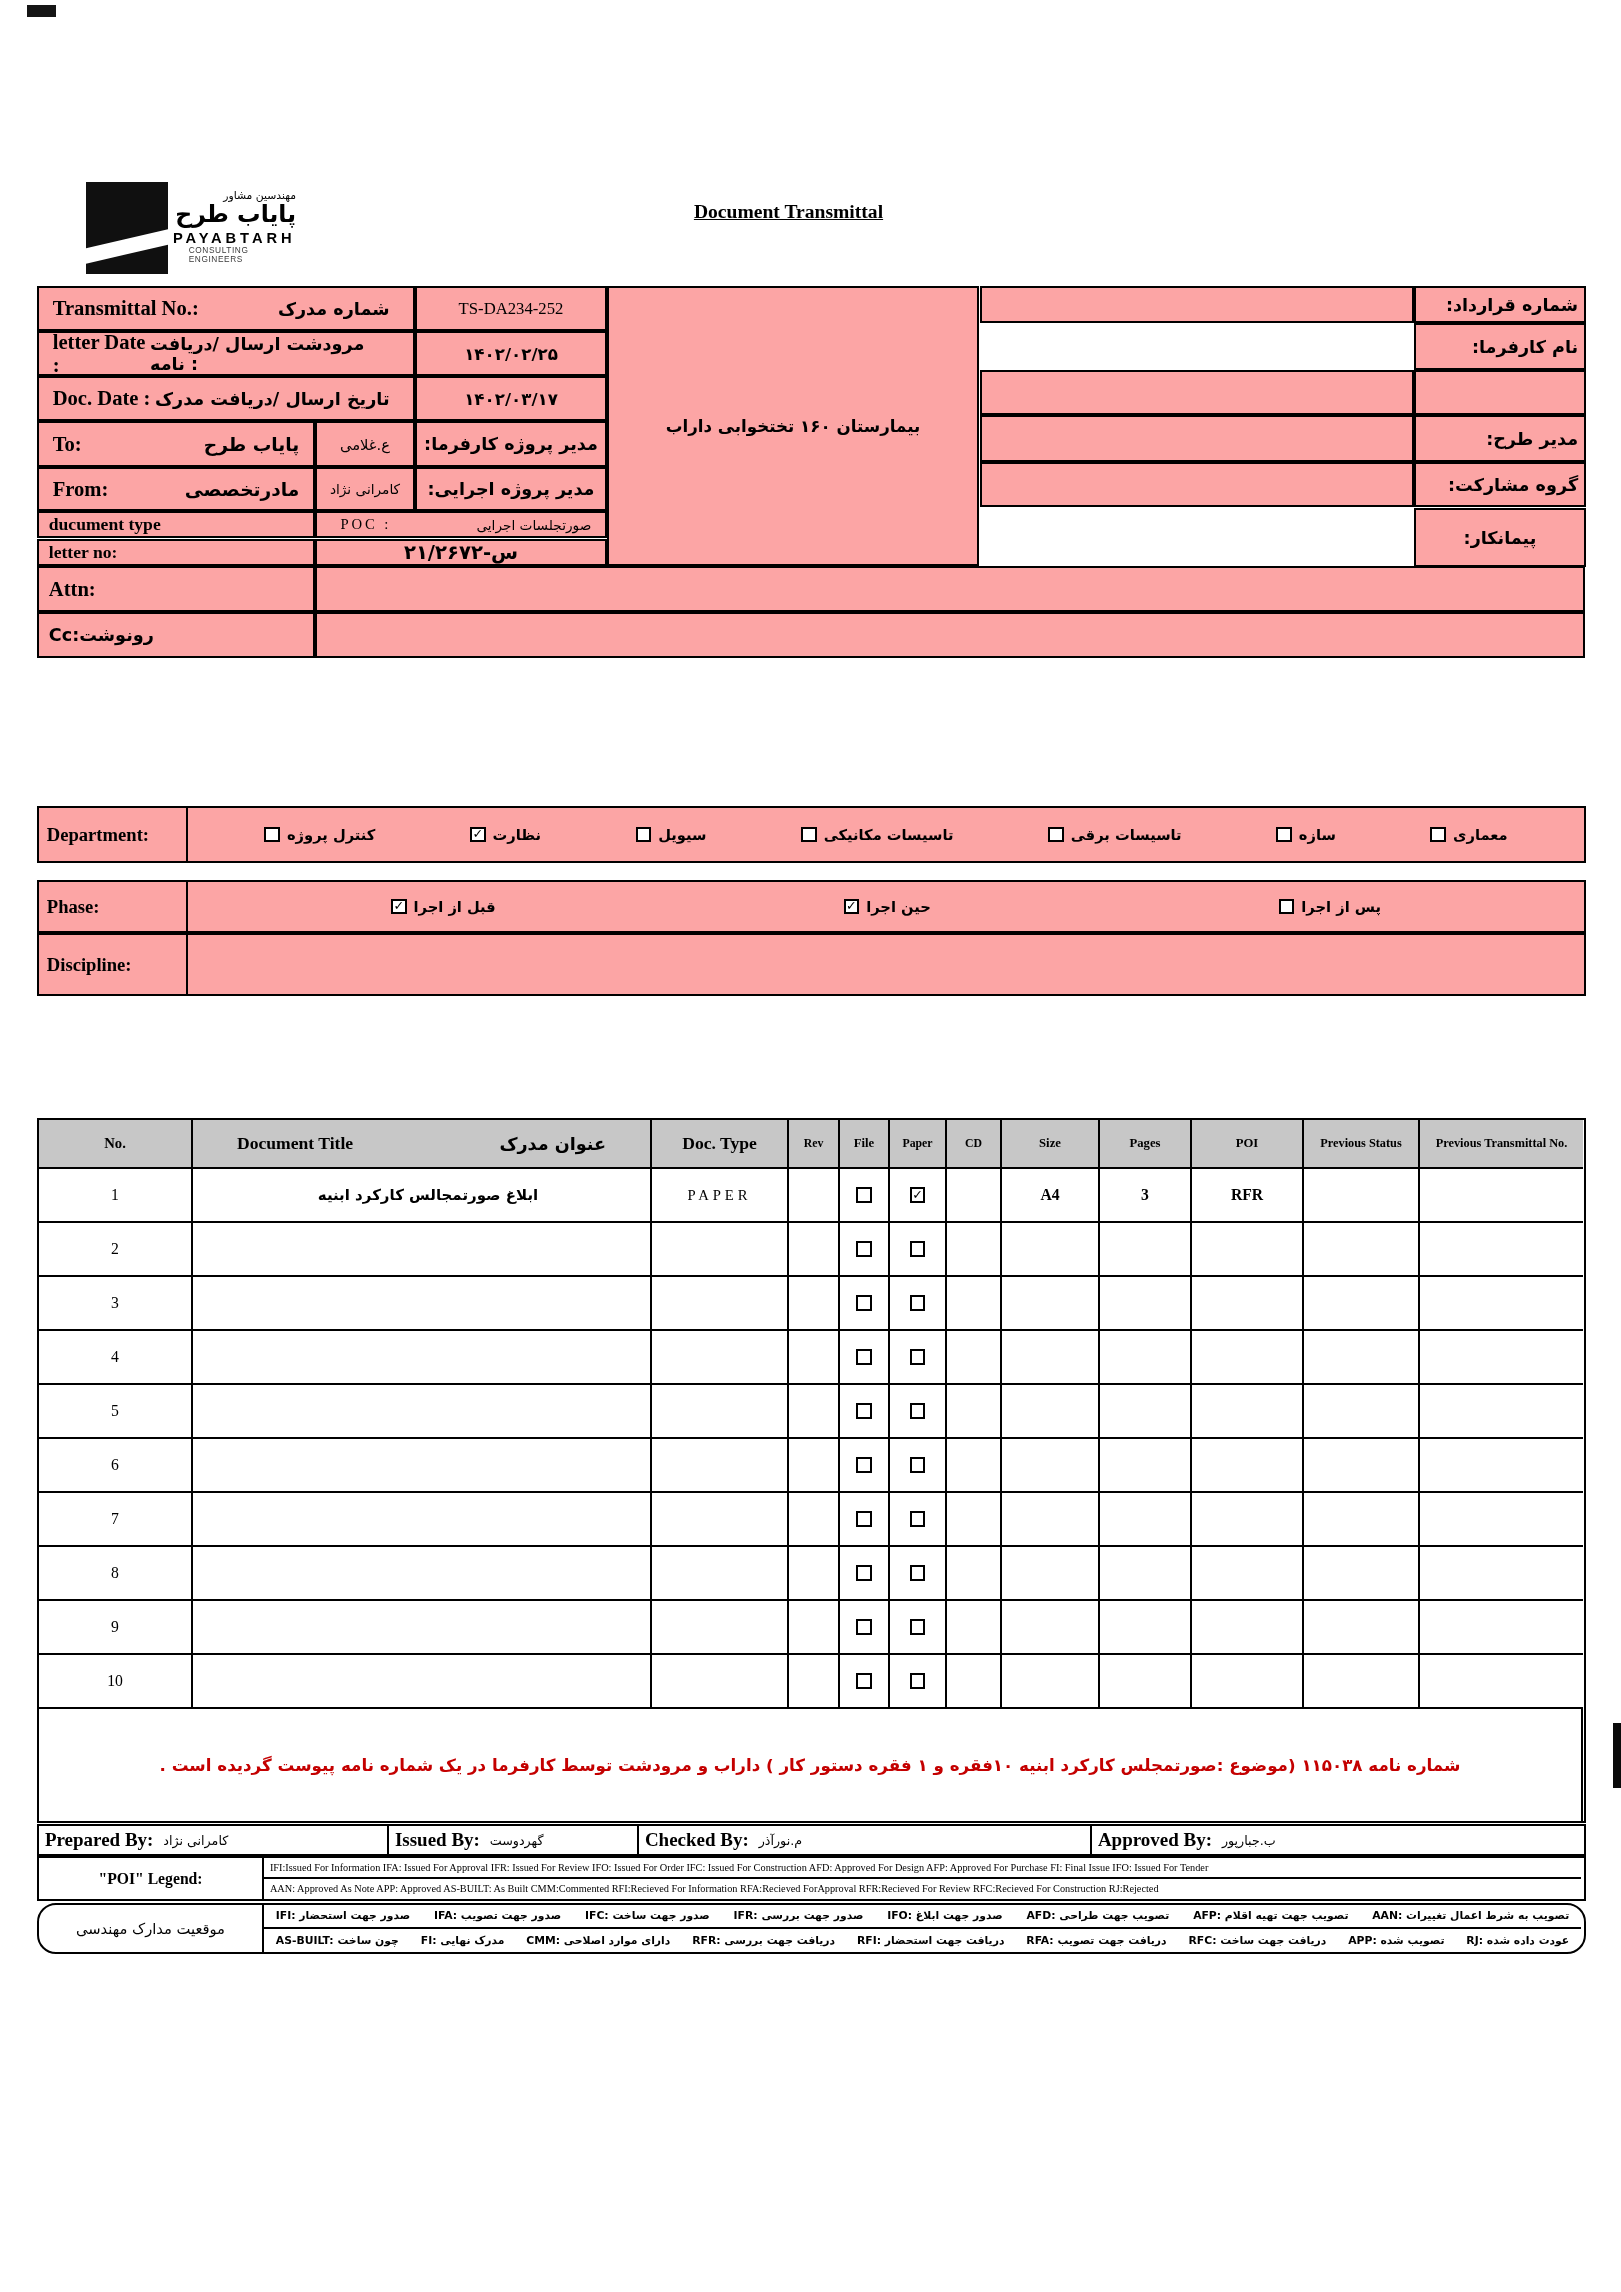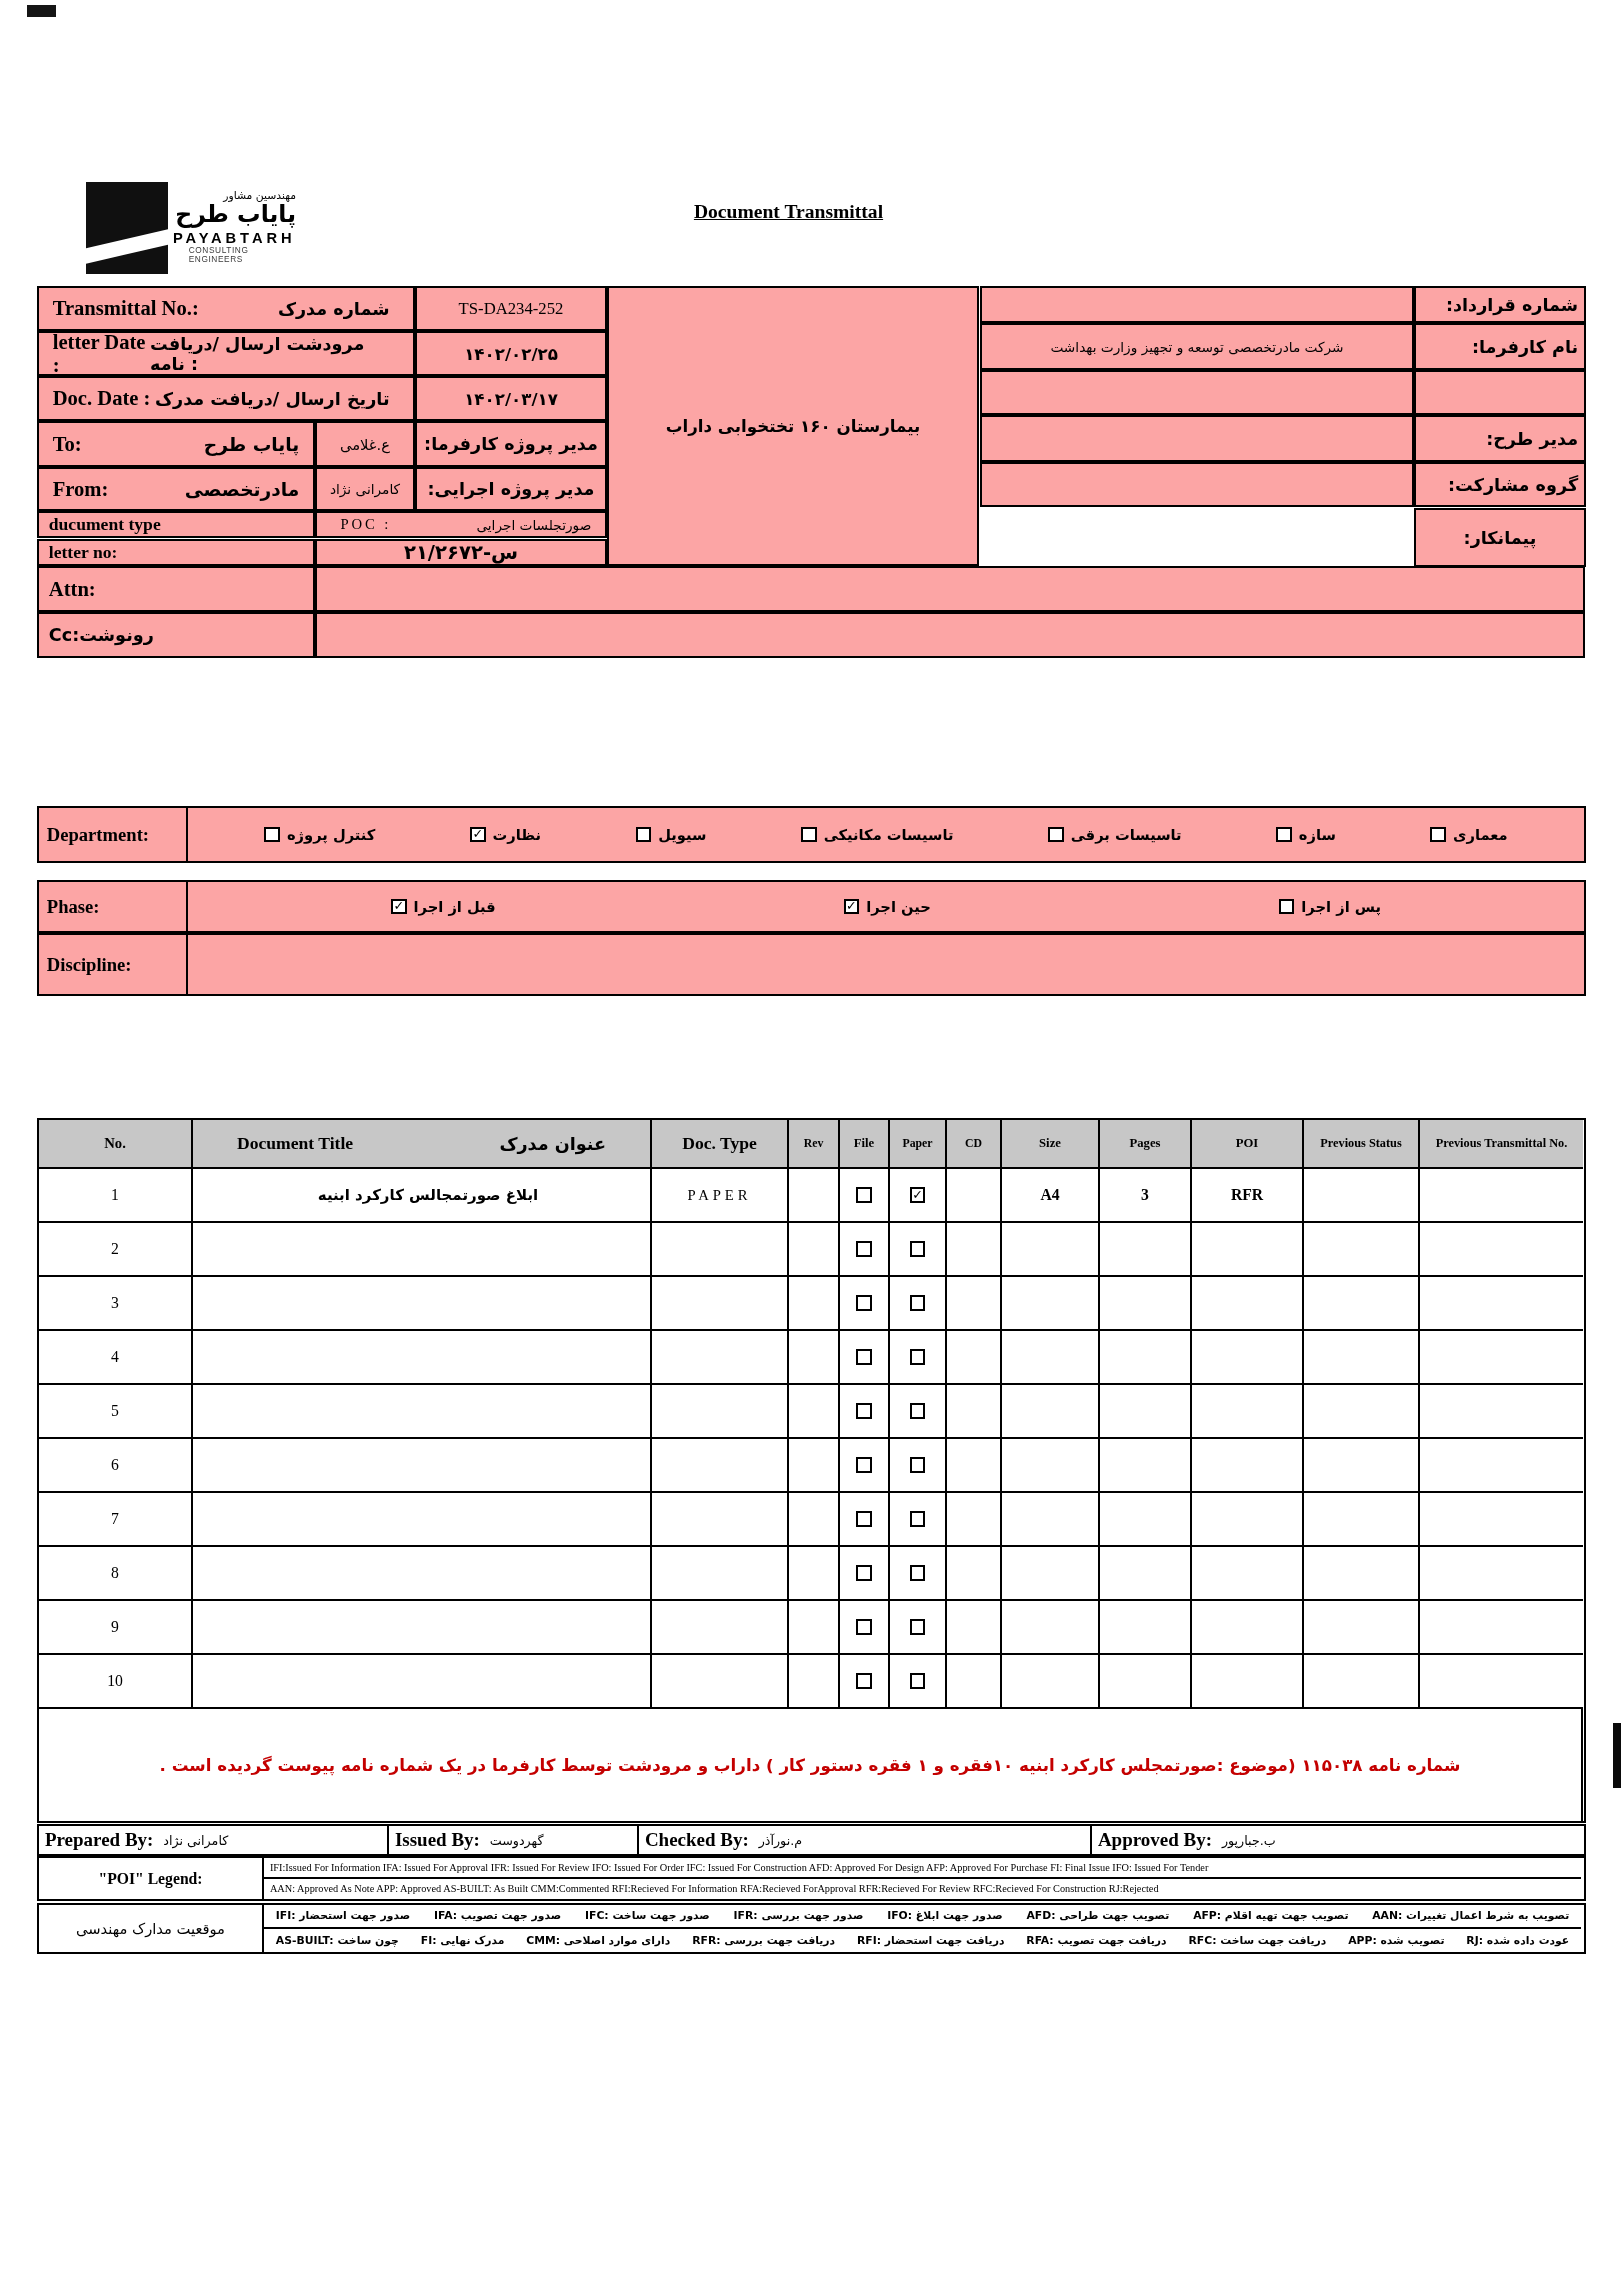--- a/index.html
+++ b/index.html
@@ -69,21 +69,21 @@
   .sig-table { left:37px; top:1824px; width:1549px; height:32px; border:2.9px solid #000; display:grid;
                grid-template-columns:350px 250px 453px 490px; }
   .sig-cell { border-right:2px solid #000; display:flex; align-items:center; gap:9.8px; padding-left:5.9px; box-sizing:border-box; }
   .sig-cell:last-child { border-right:none; }
   .sig-label { font-size:19px; font-weight:bold; font-family:"Liberation Serif",serif; white-space:nowrap; }
   .sig-name { font-size:12.7px; }
 
   
   .legend-block { left:37px; width:1549px; border:2.9px solid #000; display:grid; grid-template-columns:225px 1317px; }
   .poi-block { top:1856px; }
-  .fa-block { top:1903px; }
+  .fa-block { top:1903px;border-radius:19px; }
   .leg-label { grid-row:1 / span 2; border-right:2px solid #000; display:flex; align-items:center; justify-content:center;
                text-align:center; font-size:15.7px; }
   .leg-row { border-bottom:2px solid #000; display:flex; align-items:center; padding:0 5.9px; box-sizing:border-box; height:20.6px; }
   .leg-row:last-child { border-bottom:none; }
   .leg-en { font-size:10.3px; font-family:"Liberation Serif",serif; white-space:nowrap; }
   .fa-block .leg-row { height:23.5px; direction:rtl; justify-content:space-between; padding:0 11.8px; }
   .leg-fa-item { direction:ltr; font-size:10.8px; white-space:nowrap; font-weight:bold; }
 
   .edge-bar { background:#0a0a0a; }
 </style>
@@ -159,21 +159,20 @@
       <span class="lab-fa" dir="ltr" style="font-size:17.6px;">Cc:رونوشت</span>
     </div>
     <div class="cell" style="left:278px;top:326px;width:1270px;height:46px;"></div>
 
     <div class="cell center lab-fa rtl" style="left:570px;top:0;width:372px;height:280px;font-size:16.7px;">بیمارستان ۱۶۰ تختخوابی داراب</div>
 
     <div class="cell center" style="left:943px;top:0;width:434px;height:37px;"></div>
     <div class="cell rtl" style="left:1377px;top:0;width:172px;height:37px;padding-right:5.9px;">
       <span class="lab-fa">شماره قرارداد:</span>
     </div>
-    <div class="cell center rtl" style="left:943px;top:37px;width:434px;height:47px;font-size:13.7px;">شرکت مادرتخصصی توسعه و تجهیز وزارت بهداشت</div>
     <div class="cell rtl" style="left:1377px;top:37px;width:172px;height:47px;padding-right:5.9px;">
       <span class="lab-fa">نام کارفرما:</span>
     </div>
     <div class="cell" style="left:943px;top:84px;width:434px;height:45px;"></div>
     <div class="cell" style="left:1377px;top:84px;width:172px;height:45px;"></div>
     <div class="cell" style="left:943px;top:129px;width:434px;height:47px;"></div>
     <div class="cell rtl" style="left:1377px;top:129px;width:172px;height:47px;padding-right:5.9px;">
       <span class="lab-fa">مدیر طرح:</span>
     </div>
     <div class="cell" style="left:943px;top:176px;width:434px;height:45px;"></div>

